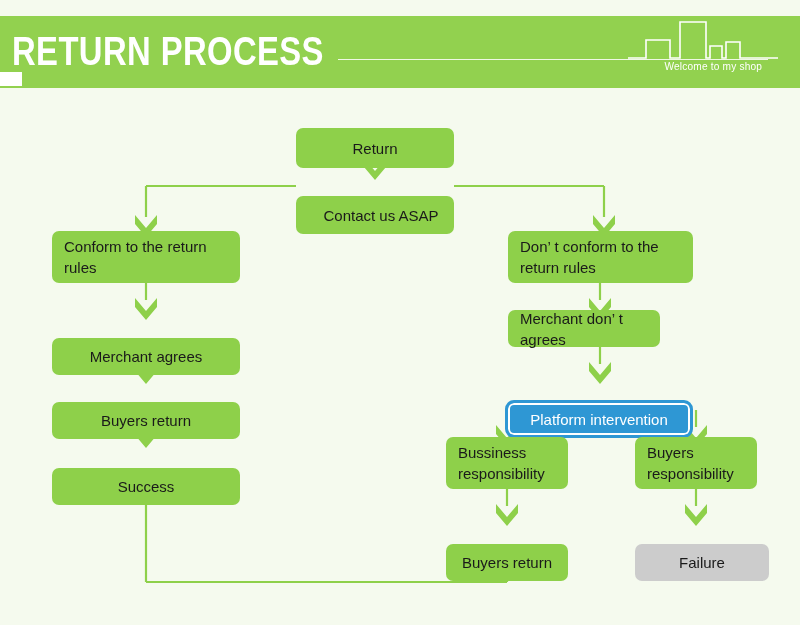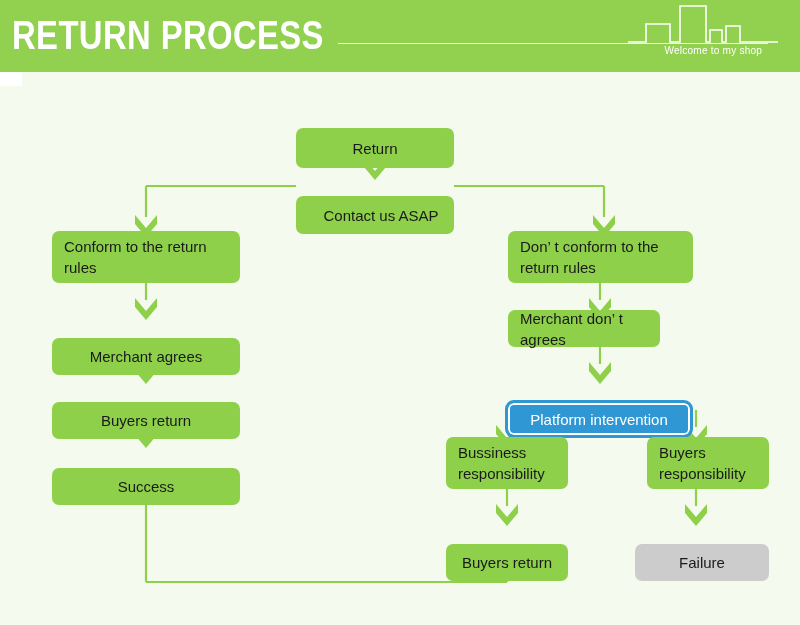--- a/index.html
+++ b/index.html
@@ -6,21 +6,21 @@
   html,body { width:800px; height:625px; }
   body {
     background:#f5faee;
     font-family:"Liberation Sans", sans-serif;
     overflow:hidden;
     position:relative;
   }
 
   
   #header {
-    position:absolute; left:0; top:0; width:800px; height:72px;
+    position:absolute; left:0; top:16px; width:800px; height:72px;
     background:#92d14f;
     overflow:hidden;
   }
   #header-title {
     position:absolute; left:12px; top:12px;
     color:#ffffff;
     font-size:40px;
     line-height:46px;
     font-weight:700;
     letter-spacing:0.5px;
@@ -153,20 +153,20 @@
   <div class="node" style="left:508px; top:159px; width:185px; height:52px;">Don’  t conform to the
 return rules</div>
 
   <div class="node" style="left:508px; top:238px; width:152px; height:37px;">Merchant don’  t agrees</div>
 
   <div class="node center blue" style="left:505px; top:300px; width:188px; height:38px;">Platform intervention</div>
 
   <div class="node" style="left:446px; top:365px; width:122px; height:52px;">Bussiness
 responsibility</div>
 
-  <div class="node" style="left:635px; top:365px; width:122px; height:52px;margin-left:12px;">Buyers
+  <div class="node" style="left:635px; top:365px; width:122px; height:52px;">Buyers
 responsibility</div>
 
   <div class="node center" style="left:446px; top:444px; width:122px; height:37px;">Buyers return</div>
 
   <div class="node center grey" style="left:635px; top:444px; width:134px; height:37px;">Failure</div>
 
 </div>
 
 </body></html>

